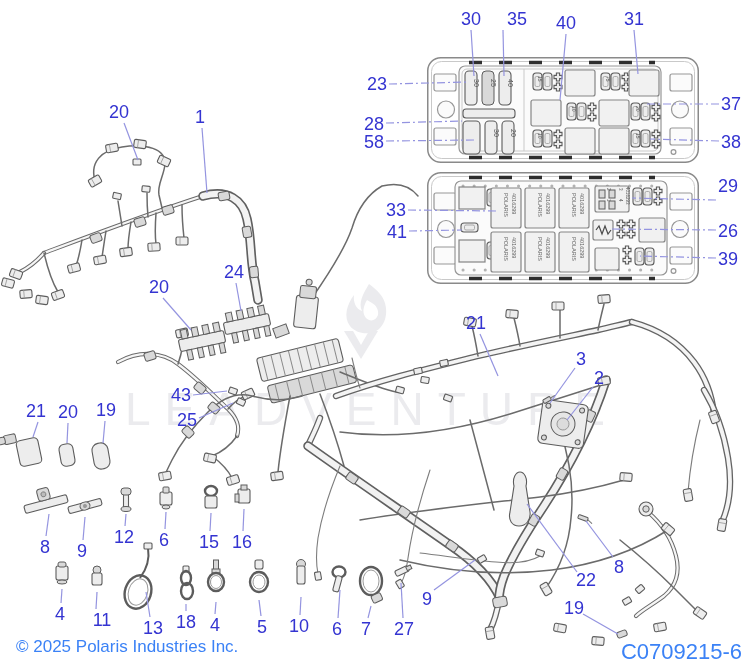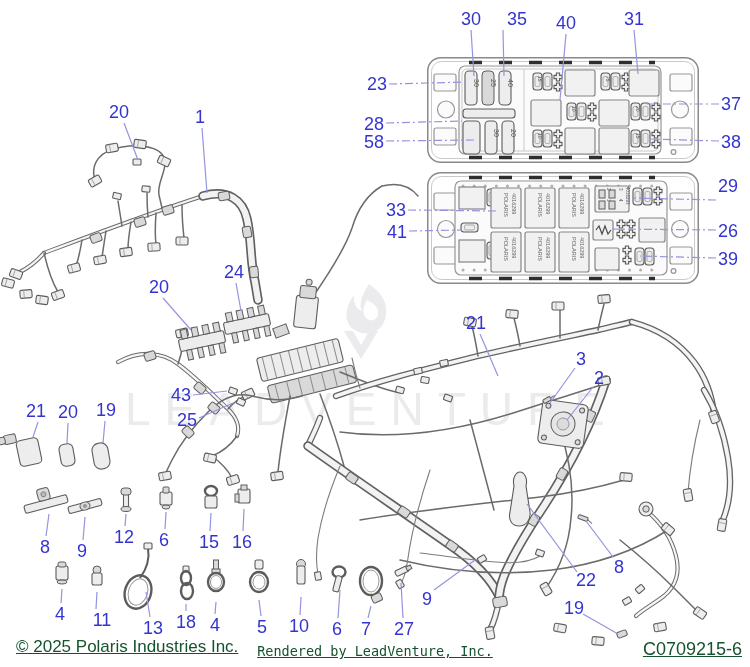--- a/index.html
+++ b/index.html
@@ -36,24 +36,24 @@
   .fr{font:5.5px "Liberation Sans",sans-serif;fill:#666}
   .fp{font:4.5px "Liberation Sans",sans-serif;fill:#555}
   .ld{stroke:var(--leader-blue);stroke-width:1.2;fill:none}
   .ldd{stroke:var(--leader-blue);stroke-width:1.2;fill:none;stroke-dasharray:8 3 2 3}
   .wm{fill:var(--wm-gray)}
   .wmt{font:46px "Liberation Sans",sans-serif;letter-spacing:14px;fill:var(--wm-gray)}
   
   .co{position:absolute;transform:translate(-50%,-50%);font-size:18px;line-height:1;
       color:var(--callout-blue);white-space:nowrap;}
   
-  .foot{position:absolute;color:#14532d;text-decoration:underline;}
+  .foot{position:absolute;color:#3b82f6;}
   #foot-copy{left:16px;top:637px;font-size:17px;}
   #foot-rend{left:0;right:0;top:643px;text-align:center;font-family:"DejaVu Sans Mono",monospace;font-size:13.5px;}
-  #foot-num{right:8px;top:639px;font-size:18px;}
+  #foot-num{right:8px;top:639px;font-size:22px;}
 </style>
 </head>
 <body>
 
 <div id="stage">
 <svg id="art" width="750" height="667" viewBox="0 0 750 667">
   <defs>
     <g id="sc">
           <rect x="-6" y="-4" width="12" height="8" rx="1.5" class="cn"></rect>
           <line x1="-2" y1="-4" x2="-2" y2="4" stroke="#9a9a9a" stroke-width="0.8"></line>
@@ -606,15 +606,14 @@
 <div class="co" style="left:374px;top:142px">58</div>
 <div class="co" style="left:731px;top:104px">37</div>
 <div class="co" style="left:731px;top:142px">38</div>
 <div class="co" style="left:396px;top:210px">33</div>
 <div class="co" style="left:397px;top:232px">41</div>
 <div class="co" style="left:728px;top:186px">29</div>
 <div class="co" style="left:728px;top:231px">26</div>
 <div class="co" style="left:728px;top:259px">39</div>
 
 <div class="foot" id="foot-copy">© 2025 Polaris Industries Inc.</div>
-<div class="foot" id="foot-rend">Rendered by LeadVenture, Inc.</div>
 <div class="foot" id="foot-num">C0709215-6</div>
 </div>
 
 </body></html>

